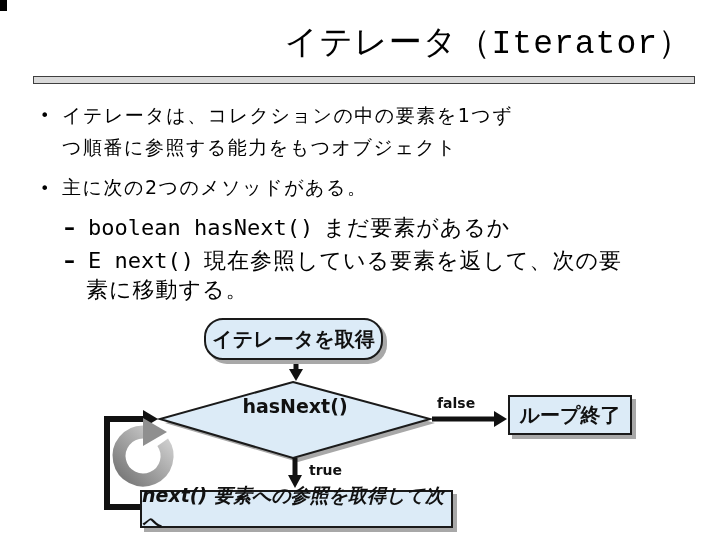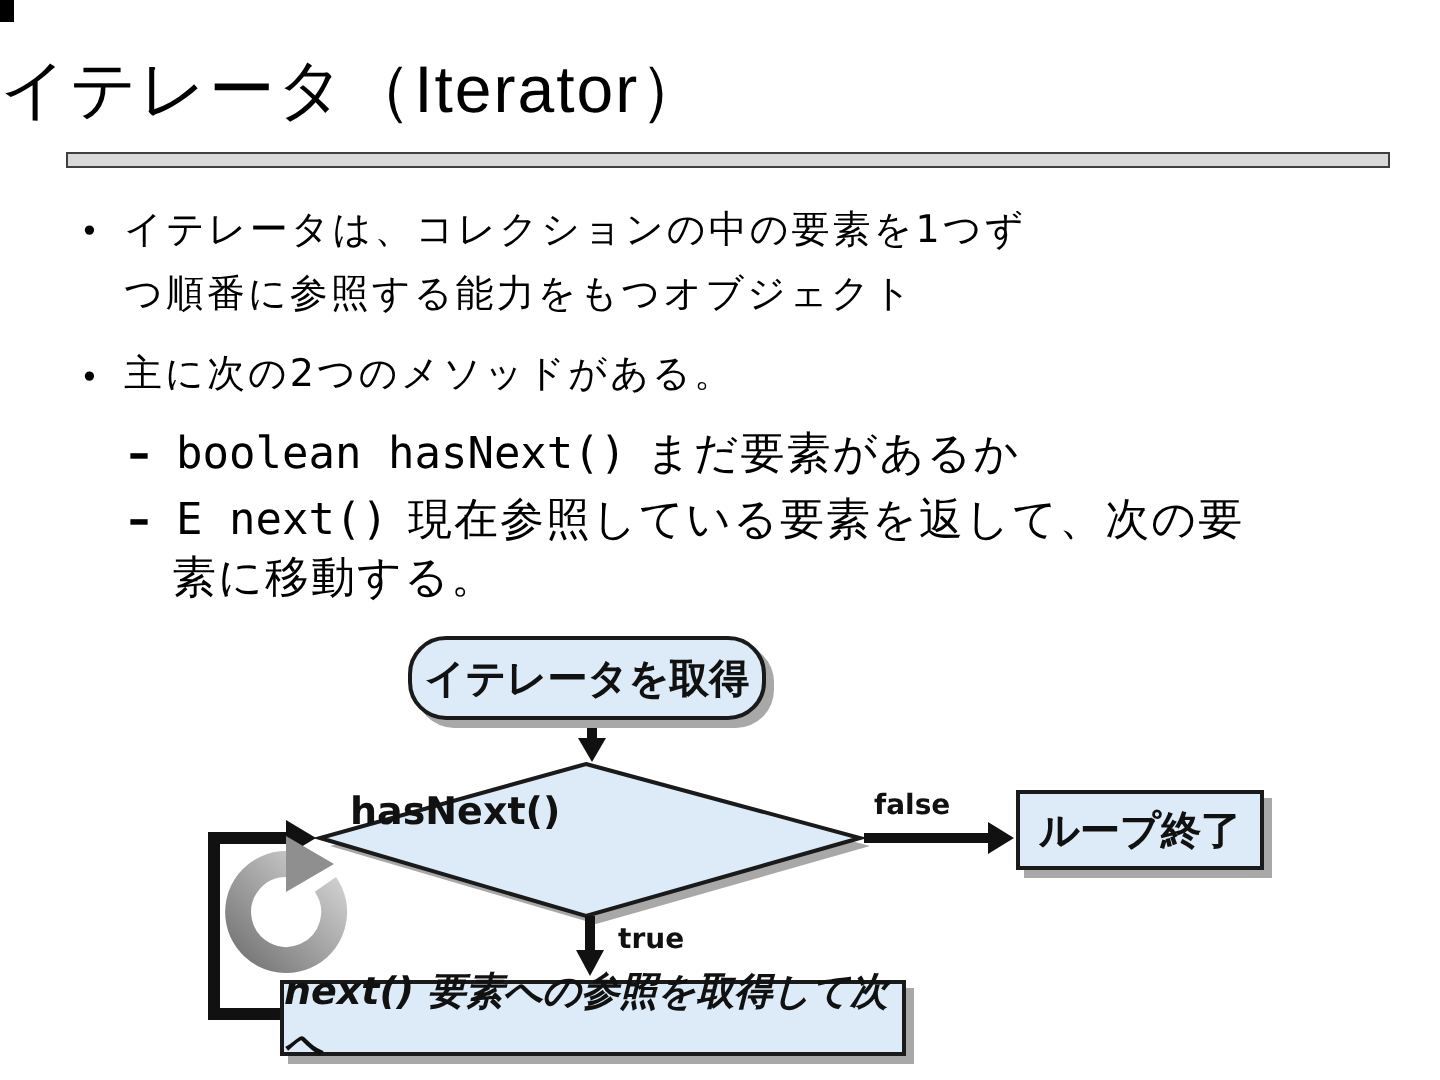--- a/index.html
+++ b/index.html
@@ -1,39 +1,39 @@
 <!DOCTYPE html>
 <html><head>
 <meta charset="utf-8">
 <style>
   html,body{margin:0;padding:0;background:#fff;}
   .slide{position:relative;width:720px;height:540px;background:#ffffff;overflow:hidden;
          font-family:"DejaVu Sans",sans-serif;color:#000;}
   .abs{position:absolute;white-space:nowrap;}
   .corner-mark{position:absolute;left:0;top:0;width:7px;height:11px;background:#000;}
-  .title{position:absolute;top:27px;left:0;width:692px;text-align:left;
-         font-family:Liberation Sans, sans-serif;
+  .title{position:absolute;top:27px;left:0;width:692px;text-align:right;
+         font-family:Liberation Mono, monospace;
          font-size:33px;line-height:36px;letter-spacing:1px;color:#000;}
   .rule{position:absolute;left:33px;top:76px;width:660px;height:6px;
         background:#d9d9d9;border:1px solid #3f3f3f;}
   .l1{font-size:19px;line-height:31px;letter-spacing:1.5px;text-align:right;}
   .marker{font-size:16px;line-height:16px;}
   .dash{font-size:22px;line-height:26px;font-weight:bold;}
   .sub{font-size:22px;line-height:26px;letter-spacing:1px;}
   .code{font-family:"DejaVu Sans Mono","Liberation Mono",monospace;letter-spacing:0;}
   .gap{margin-left:10px;}
   .flowchart{position:absolute;left:0;top:300px;width:720px;height:240px;}
   .flowchart svg{position:absolute;left:0;top:0;}
   .fc-box{position:absolute;background:#dcebf7;border:2px solid #1a1a1a;
           box-shadow:4px 4px 0 #a8a8a8;display:flex;align-items:center;justify-content:center;
           font-weight:bold;color:#111;}
   .fc-start{left:204px;top:18px;width:175px;height:38px;font-size:20px;border-radius:19px;}
   .fc-end{left:508px;top:95px;width:120px;height:36px;font-size:20px;}
   .fc-process{left:140px;top:190px;width:309px;height:34px;font-size:19px;font-style:italic;}
-  .diamond-text{position:absolute;left:175px;top:95px;width:240px;
+  .diamond-text{position:absolute;left:175px;top:95px;width:240px;text-align:center;
                 font-weight:bold;font-size:19px;line-height:23px;color:#111;white-space:nowrap;}
   .lbl{position:absolute;font-weight:bold;font-size:14px;line-height:20px;color:#111;white-space:nowrap;}
   .lbl-false{left:437px;top:93px;}
   .lbl-true{left:309px;top:160px;}
 </style>
 </head>
 <body>
 
 <div class="slide">
 

